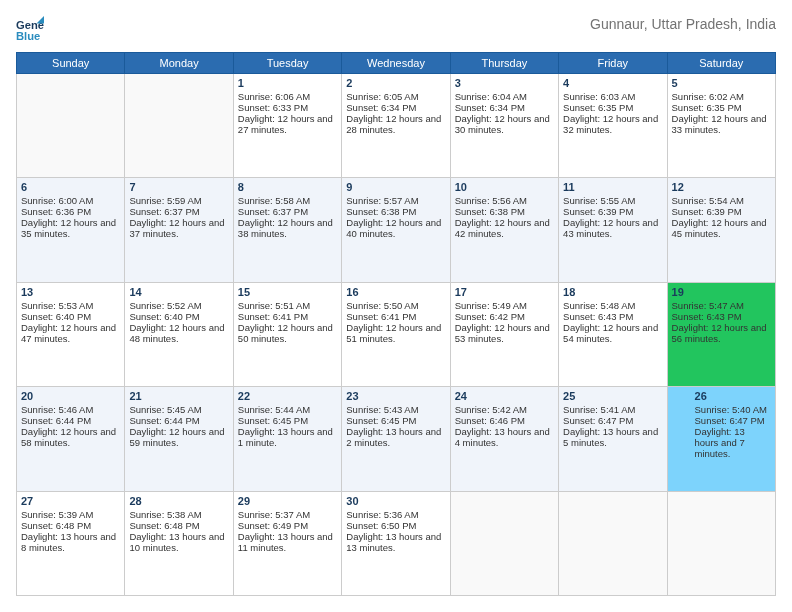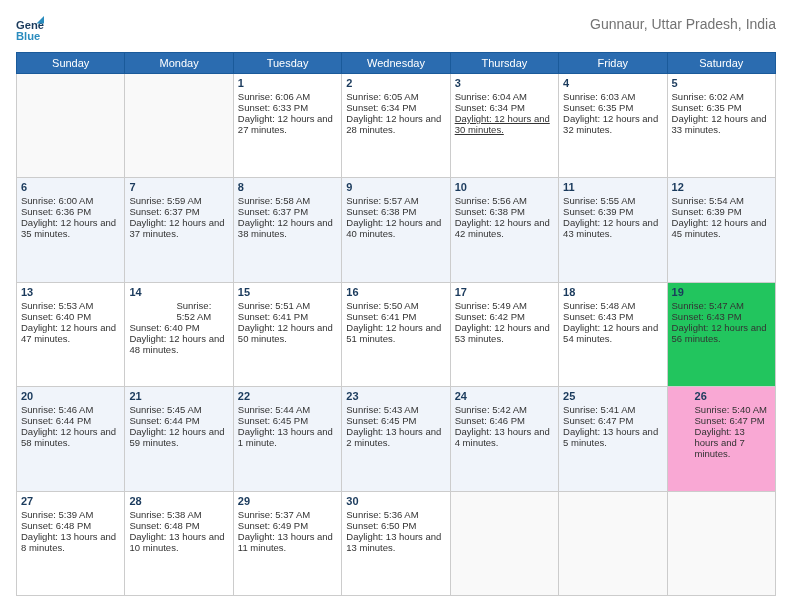--- a/index.html
+++ b/index.html
@@ -121,21 +121,21 @@
           <td style="background: rgb(255, 255, 255);">
             <span class="day-num">2</span>
             <span style="display: block;">Sunrise: 6:05 AM</span>
             <span style="display: block;">Sunset: 6:34 PM</span>
             <span style="display: block;">Daylight: 12 hours and 28 minutes.</span>
           </td>
           <td style="background: rgb(255, 255, 255);">
             <span class="day-num">3</span>
             <span style="display: block;">Sunrise: 6:04 AM</span>
             <span style="display: block;">Sunset: 6:34 PM</span>
-            <span style="display: block; text-decoration: underline;">Daylight: 12 hours and 30 minutes.</span>
+            <span style="display: block;">Daylight: 12 hours and 30 minutes.</span>
           </td>
           <td style="background: rgb(255, 255, 255);">
             <span class="day-num">4</span>
             <span style="display: block;">Sunrise: 6:03 AM</span>
             <span style="display: block;">Sunset: 6:35 PM</span>
             <span style="display: block;">Daylight: 12 hours and 32 minutes.</span>
           </td>
           <td style="background: rgb(255, 255, 255);">
             <span class="day-num">5</span>
             <span style="display: block;">Sunrise: 6:02 AM</span>
@@ -189,21 +189,21 @@
         </tr>
         <tr>
           <td style="background: rgb(255, 255, 255);">
             <span class="day-num">13</span>
             <span style="display: block;">Sunrise: 5:53 AM</span>
             <span style="display: block;">Sunset: 6:40 PM</span>
             <span style="display: block;">Daylight: 12 hours and 47 minutes.</span>
           </td>
           <td style="background: rgb(255, 255, 255);">
             <span class="day-num">14</span>
-            <span style="display: block; margin-left: 47px;">Sunrise: 5:52 AM</span>
+            <span style="display: block;">Sunrise: 5:52 AM</span>
             <span style="display: block;">Sunset: 6:40 PM</span>
             <span style="display: block;">Daylight: 12 hours and 48 minutes.</span>
           </td>
           <td style="background: rgb(255, 255, 255);">
             <span class="day-num">15</span>
             <span style="display: block;">Sunrise: 5:51 AM</span>
             <span style="display: block;">Sunset: 6:41 PM</span>
             <span style="display: block;">Daylight: 12 hours and 50 minutes.</span>
           </td>
           <td style="background: rgb(255, 255, 255);">
@@ -261,21 +261,21 @@
             <span style="display: block;">Sunrise: 5:42 AM</span>
             <span style="display: block;">Sunset: 6:46 PM</span>
             <span style="display: block;">Daylight: 13 hours and 4 minutes.</span>
           </td>
           <td style="background: rgb(240, 244, 250);">
             <span class="day-num">25</span>
             <span style="display: block;">Sunrise: 5:41 AM</span>
             <span style="display: block;">Sunset: 6:47 PM</span>
             <span style="display: block;">Daylight: 13 hours and 5 minutes.</span>
           </td>
-          <td style="background: #f9a8d4; padding-left: 27px;">
+          <td style="background: #7dd3fc; padding-left: 27px;">
             <span class="day-num">26</span>
             <span style="display: block;">Sunrise: 5:40 AM</span>
             <span style="display: block;">Sunset: 6:47 PM</span>
             <span style="display: block;">Daylight: 13 hours and 7 minutes.</span>
           </td>
         </tr>
         <tr>
           <td style="background: rgb(255, 255, 255);">
             <span class="day-num">27</span>
             <span style="display: block;">Sunrise: 5:39 AM</span>

